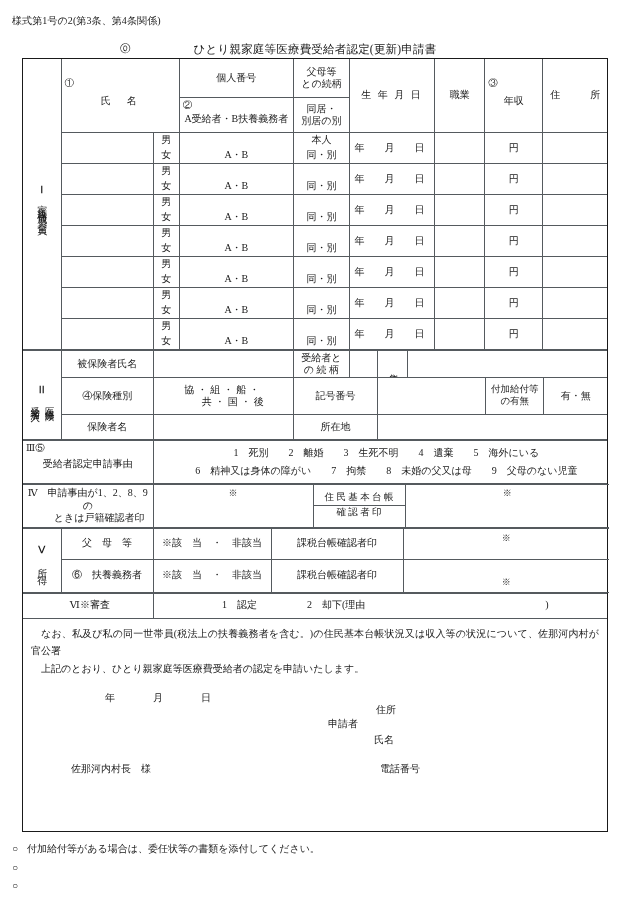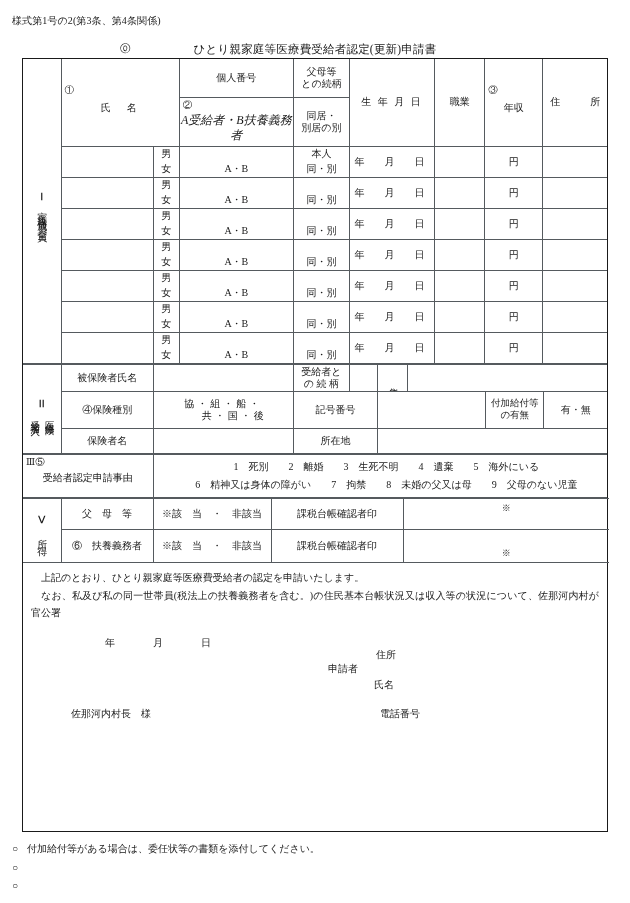--- a/index.html
+++ b/index.html
@@ -242,21 +242,21 @@
         </td>
         <td rowspan="2" class="nb-t nb-r">
           <span>住　　　所</span>
         </td>
       </tr>
 
       <tr>
         <td style="height:34px">
           <div class="rel">
             <span class="corner-mark" style="left:3px;top:2px;">②</span>
-            <div style="padding-top:15px;padding-bottom:3px;font-size:12px;font-style:italic;"><span>A受給者・B扶養義務者</span></div>
+            <div style="padding-top:15px;padding-bottom:3px;font-size:10px;"><span>A受給者・B扶養義務者</span></div>
           </div>
         </td>
         <td>
           <div>同居・</div>
           <div>別居の別</div>
         </td>
       </tr>
 
       <tr>
         <td rowspan="2"></td>
@@ -447,20 +447,42 @@
           </div>
         </td>
         <td class="tl cell-pad nb-r" style="padding-left:12px">
           <div>1　死別　　2　離婚　　3　生死不明　　4　遺棄　　5　海外にいる</div>
           <div style="margin-top:5px">6　精神又は身体の障がい　　7　拘禁　　8　未婚の父又は母　　9　父母のない児童</div>
         </td>
       </tr>
     </tbody>
       </table>
 
+    <table class="grid">
+      <colgroup>
+        <col style="width:130px">
+        <col style="width:160px">
+        <col style="width:92px">
+        <col style="width:204px">
+      </colgroup>
+      <tbody>
+          <tr>
+        <td class="nb-l tl" style="height:30px;padding:2px 4px">
+          <div>Ⅳ　申請事由が1、2、8、9の</div>
+          <div class="tr" style="padding-right:4px">ときは戸籍確認者印</div>
+        </td>
+        <td class="tl cell-pad kome" style="vertical-align:top;padding-top:3px">※</td>
+        <td class="smalltext">
+          <div style="border-bottom:0.8px solid #555a5e;padding:1px 0">住 民 基 本 台 帳</div>
+          <div style="padding:1px 0">確 認 者 印</div>
+        </td>
+        <td class="tl cell-pad kome nb-r" style="vertical-align:top;padding-top:3px">※</td>
+      </tr>
+    </tbody>
+      </table>
 
     <table class="grid">
       <colgroup>
         <col style="width:38px">
         <col style="width:92px">
         <col style="width:118px">
         <col style="width:132px">
         <col style="width:206px">
       </colgroup>
       <tbody>
@@ -478,24 +500,36 @@
       </tr>
       <tr>
         <td style="height:32px">⑥　扶養義務者</td>
         <td>※該　当　・　非該当</td>
         <td>課税台帳確認者印</td>
         <td class="tl cell-pad kome nb-r" style="vertical-align:bottom;padding-bottom:3px">※</td>
       </tr>
     </tbody>
       </table>
 
+    <table class="grid">
+      <colgroup>
+        <col style="width:130px">
+        <col style="width:453px">
+      </colgroup>
+      <tbody>
+          <tr>
+        <td class="nb-l tl cell-pad" style="height:24px;padding-left:4px">Ⅵ※審査</td>
+        <td class="tl cell-pad nb-r" style="padding-left:10px">1　認定　　　　　2　却下(理由　　　　　　　　　　　　　　　　　　)</td>
+      </tr>
+    </tbody>
+      </table>
 
     <div class="prose">
+      <p class="indent1">なお、私及び私の同一世帯員(税法上の扶養義務者を含む。)の住民基本台帳状況又は収入等の状況について、佐那河内村が官公署</p>
       <p class="indent1">上記のとおり、ひとり親家庭等医療費受給者の認定を申請いたします。</p>
-      <p class="indent1">なお、私及び私の同一世帯員(税法上の扶養義務者を含む。)の住民基本台帳状況又は収入等の状況について、佐那河内村が官公署</p>
     </div>
 
     <div class="sig">
       <span style="left:82px;top:14px;letter-spacing:2px">年　　　月　　　日</span>
       <span style="left:305px;top:40px">申請者</span>
       <span style="left:353px;top:26px">住所</span>
       <span style="left:351px;top:56px">氏名</span>
       <span style="left:48px;top:85px">佐那河内村長　様</span>
       <span style="left:357px;top:85px">電話番号</span>
     </div>

